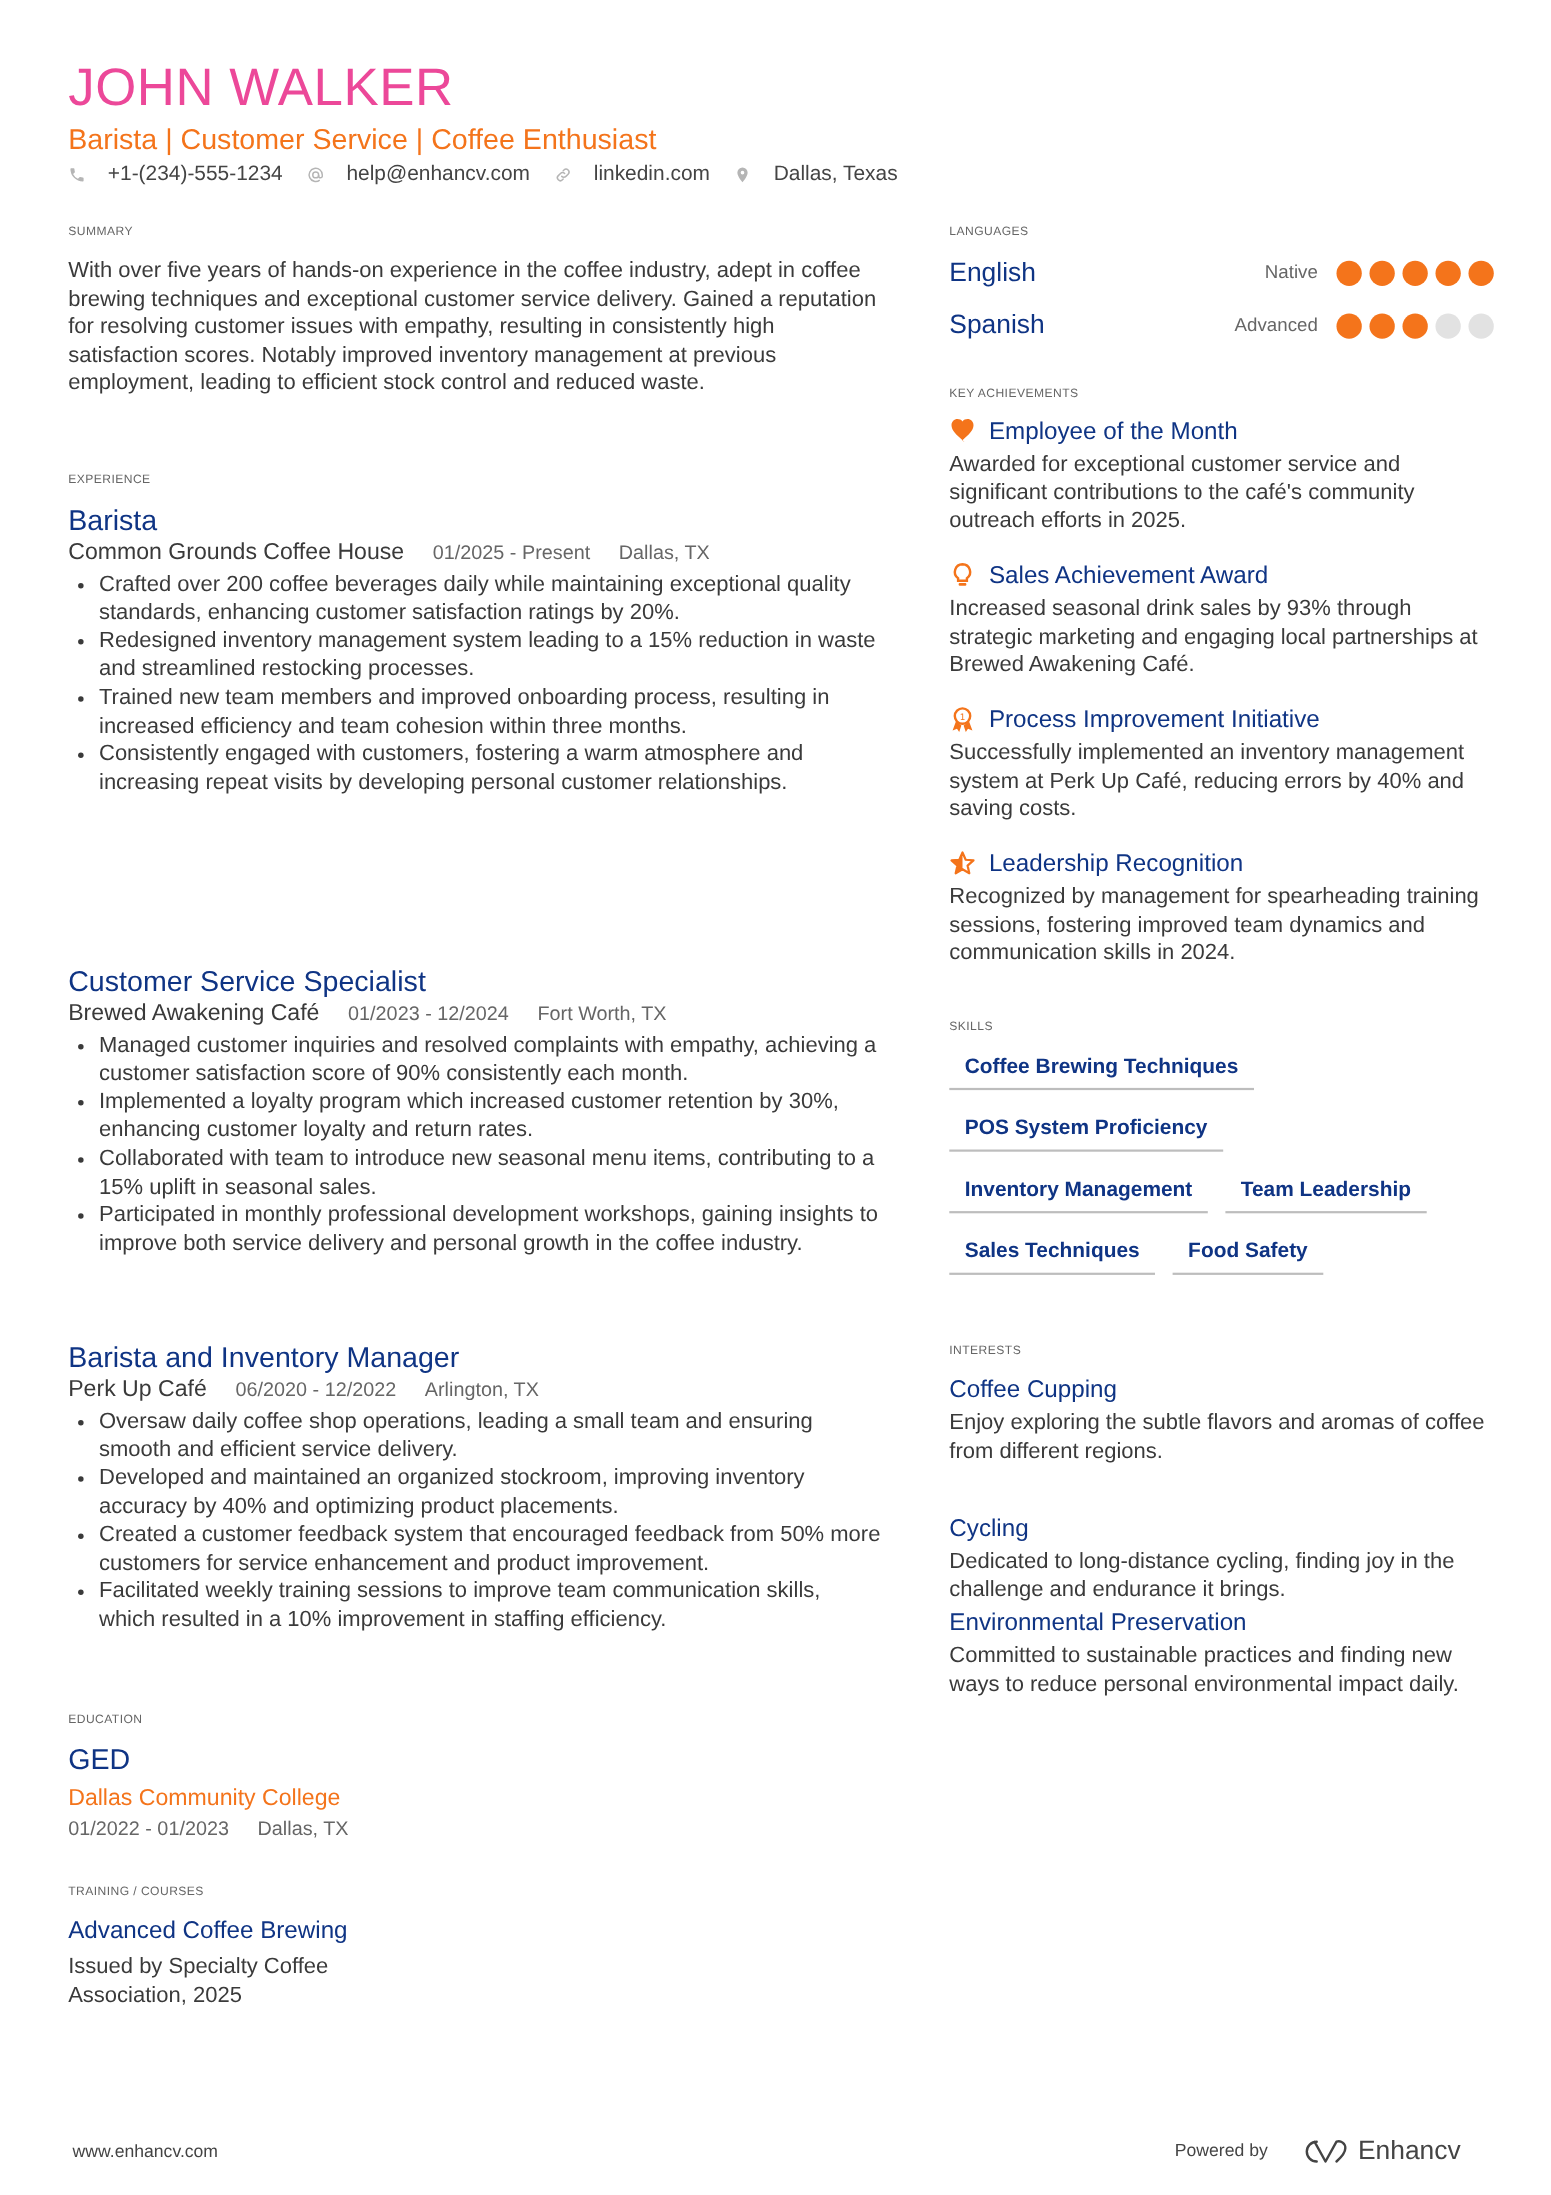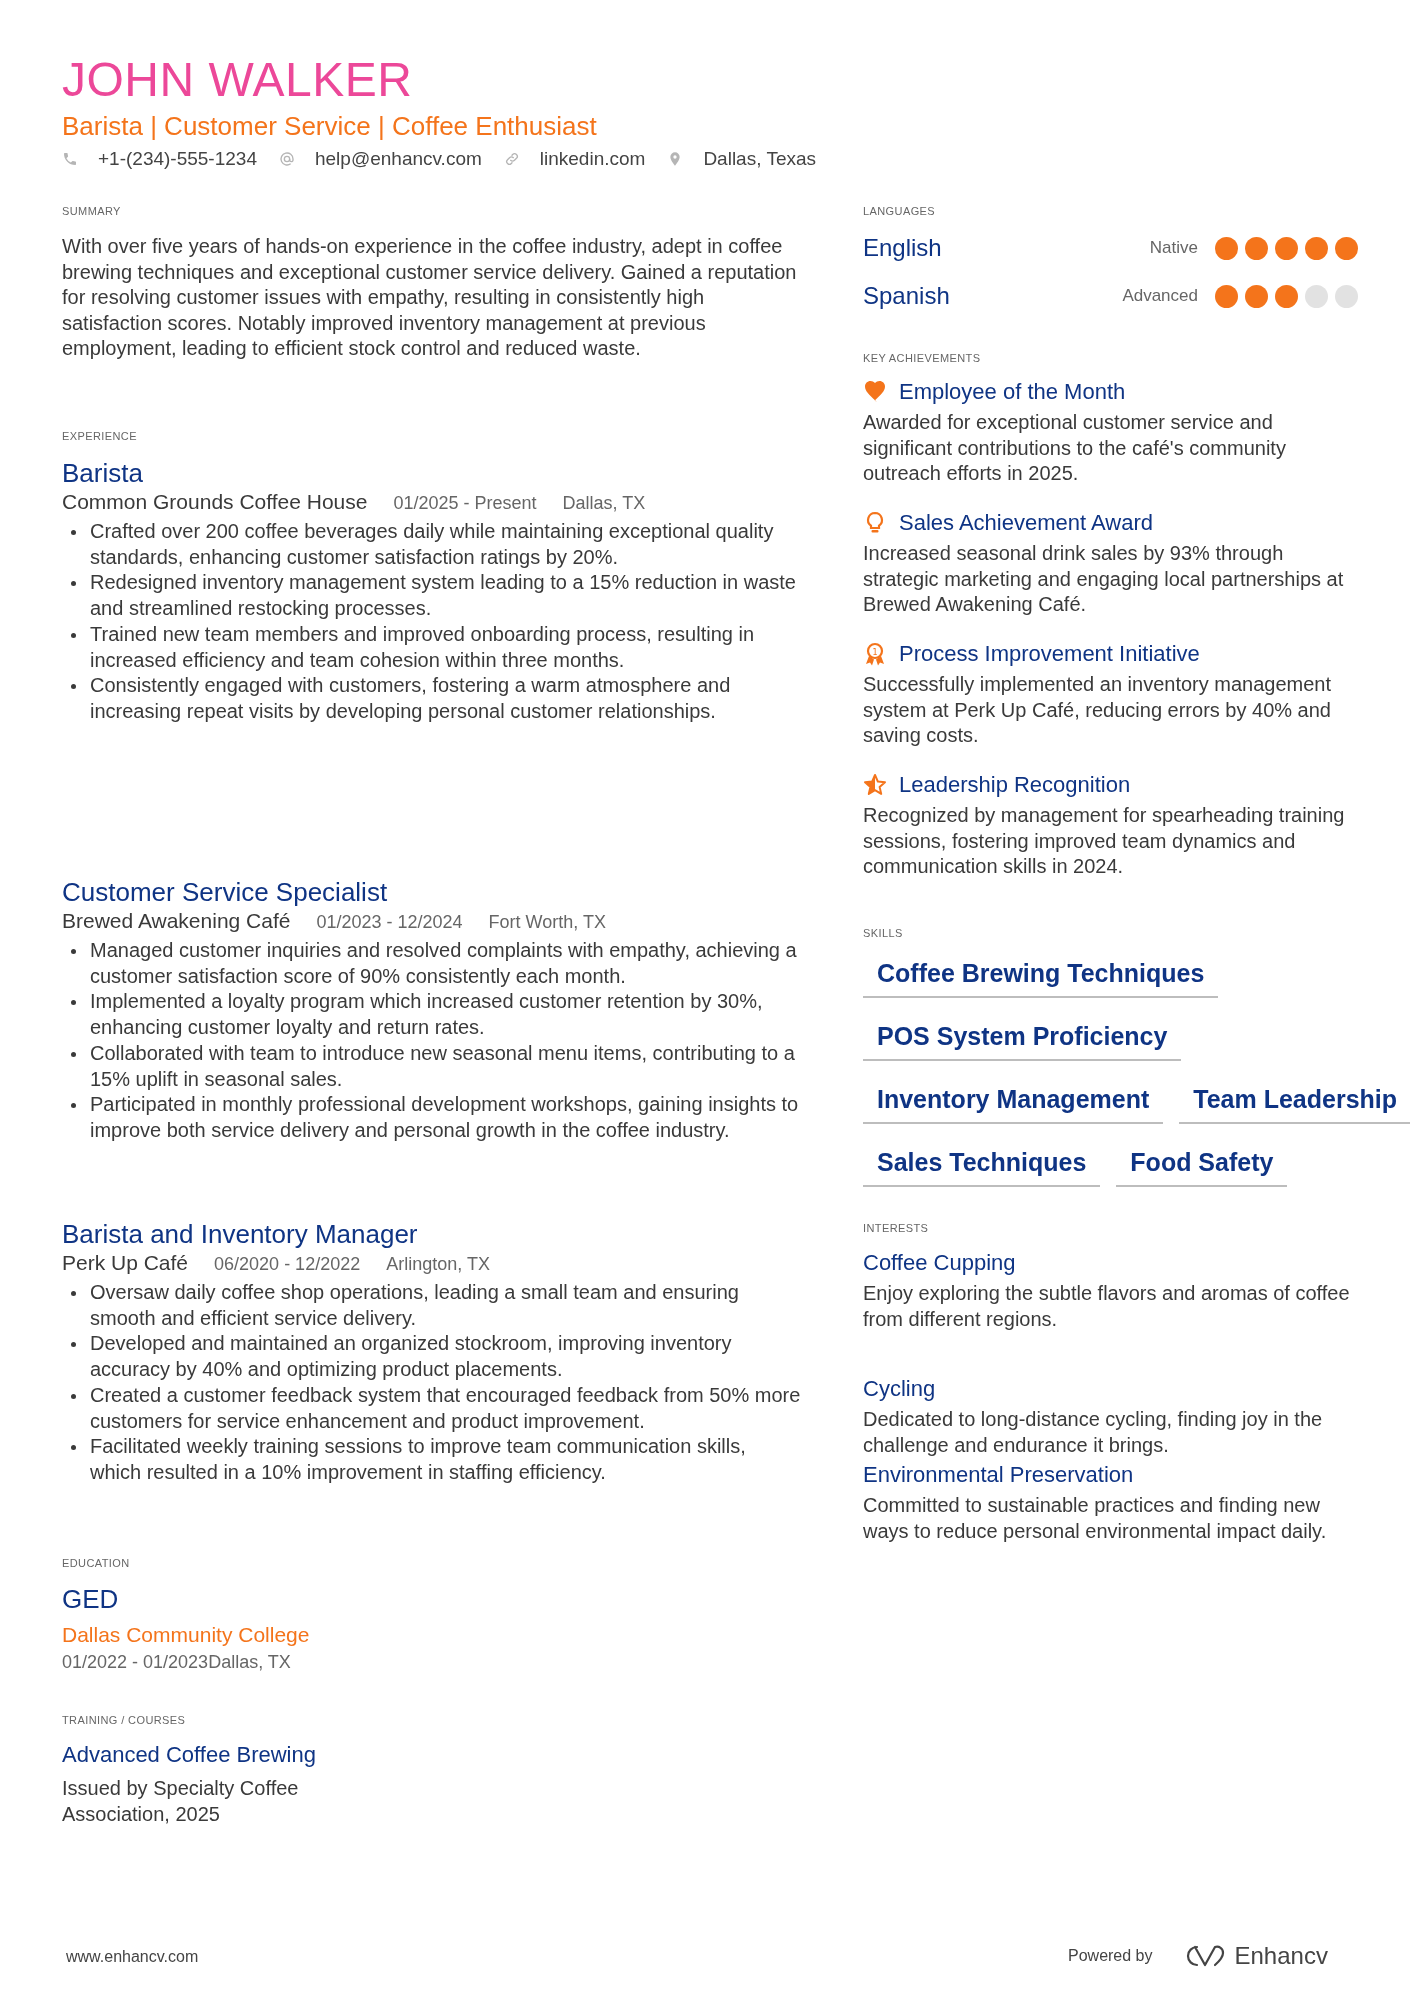--- a/index.html
+++ b/index.html
@@ -22,42 +22,42 @@
   .job-title { font-size: 26px; color: #0f3484; line-height: 32px; }
   .job-meta { display: flex; align-items: baseline; gap: 26px; margin-top: 1px; }
   .job-company { font-size: 21px; color: #3a3a3a; }
   .job-date, .job-loc { font-size: 18px; color: #666; }
   .bullets { list-style: none; margin-top: 5px; }
   .bullets li { position: relative; padding-left: 28px; font-size: 20px; line-height: 25.7px; color: #3a3a3a; }
   .bullets li::before { content: ""; position: absolute; left: 9px; top: 11px; width: 5px; height: 5px; border-radius: 50%; background: #3a3a3a; }
 
   .edu-degree { position: absolute; left: 62px; top: 1584px; font-size: 26px; color: #0f3484; }
   .edu-school { position: absolute; left: 62px; top: 1623px; font-size: 21px; color: #f4741b; }
-  .edu-meta { position: absolute; left: 62px; top: 1652px; display: flex; font-size: 18px; color: #666; }
+  .edu-meta { position: absolute; left: 62px; top: 1652px; display: flex; gap: 26px; font-size: 18px; color: #666; }
 
   .course { position: absolute; width: 330px; }
   .course-title { font-size: 22px; color: #0f3484; line-height: 30px; }
   .course-desc { font-size: 20px; color: #3a3a3a; line-height: 25.6px; margin-top: 6px; }
 
   .lang-row { position: absolute; left: 863px; width: 495px; display: flex; align-items: center; }
   .lang-name { font-size: 24px; color: #0f3484; flex: 1; }
   .lang-level { font-size: 17px; color: #666; margin-right: 17px; }
   .dots { display: flex; gap: 7px; }
   .dot { width: 23px; height: 23px; border-radius: 50%; background: #f4741b; }
   .dot.off { background: #e2e2e2; }
 
   .ach { position: absolute; left: 863px; width: 495px; }
   .ach-head { display: flex; align-items: center; gap: 12px; }
   .ach-icon { width: 24px; height: 24px; display: inline-flex; align-items: center; justify-content: center; }
   .ach-title { font-size: 22px; color: #0f3484; }
   .ach-desc { font-size: 20px; line-height: 25.6px; color: #3a3a3a; margin-top: 5px; }
 
   .skills { position: absolute; left: 863px; top: 959px; width: 495px; }
   .skill-row { display: flex; gap: 16px; margin-bottom: 24px; }
-  .skill { font-size: 25px; font-weight: 700; color: #0f3484; padding: 0 14px 8px 14px; border-bottom: 2px solid #bdbdbd; white-space: nowrap; }
+  .skill { font-size: 19px; font-weight: 700; color: #0f3484; padding: 0 14px 8px 14px; border-bottom: 2px solid #bdbdbd; white-space: nowrap; }
 
   .interest { position: absolute; left: 863px; width: 495px; }
   .interest-title { font-size: 22px; color: #0f3484; line-height: 30px; }
   .interest-desc { font-size: 20px; line-height: 25.6px; color: #3a3a3a; margin-top: 3px; }
 
   .footer-left { position: absolute; left: 66px; top: 1948px; font-size: 16px; color: #444; }
   .footer-right { position: absolute; left: 1068px; top: 1942px; display: flex; align-items: center; gap: 26px; }
   .powered { font-size: 16px; color: #444; }
   .brand { display: flex; align-items: center; gap: 10px; font-size: 24px; color: #444; }
 </style>

